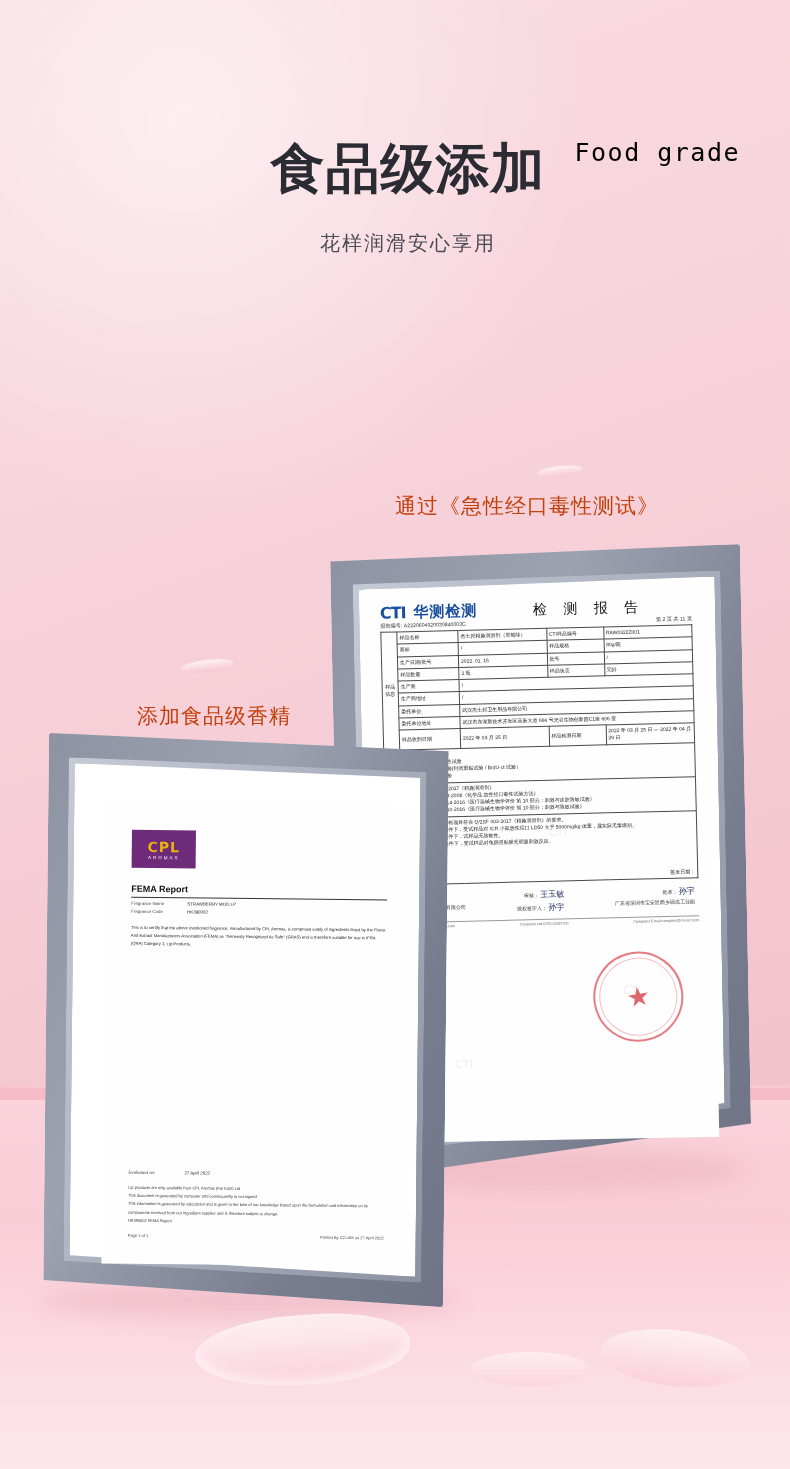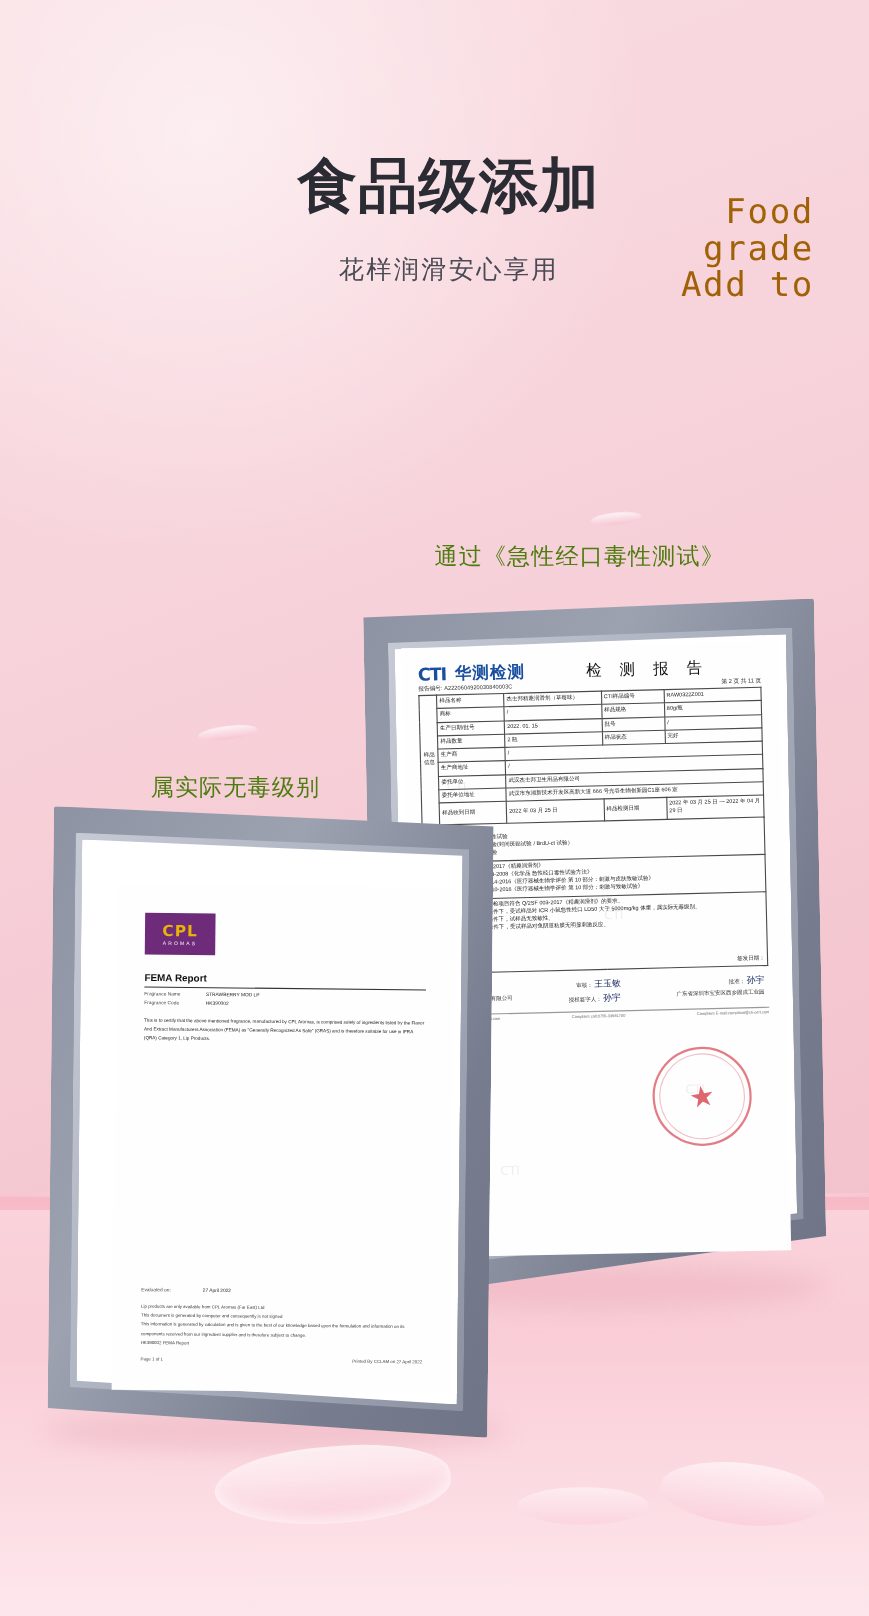--- a/index.html
+++ b/index.html
@@ -32,33 +32,32 @@
     background:linear-gradient(180deg,rgba(255,255,255,.35),rgba(255,255,255,0));
   }
 
   
   .head{position:absolute;left:58px;top:134px;width:700px;text-align:center;}
   .h-line{
     font-family:"DejaVu Sans", sans-serif;
     font-weight:bold;color:#2b2b33;font-size:54px;line-height:70px;letter-spacing:1px;
   }
   .h-sub{
-    margin-top:26px;color:#4a4a55;font-size:23px;letter-spacing:2px;
+    margin-top:26px;color:#4a4a55;font-size:20px;letter-spacing:2px;
     font-family:Liberation Mono, monospace;
   }
   .en-block{
     position:absolute;left:540px;top:136px;width:200px;text-align:right;
-    color:#a16207;font-size:31px;line-height:33px;letter-spacing:1.5px;
+    color:#000000;font-size:25px;line-height:33px;letter-spacing:1.5px;
     font-family:"DejaVu Sans Mono", monospace;
-    margin-top:41px;
   }
 
   
   .callout{
-    position:absolute;color:#4d7c0f;font-size:21px;letter-spacing:1px;
+    position:absolute;color:#c2410c;font-size:21px;letter-spacing:1px;
     font-family:"DejaVu Sans", sans-serif;white-space:nowrap;
   }
   #callout-cti{left:395px;top:492px;}
   #callout-fema{left:137px;top:702px;}
 
   
   .frame{position:absolute;}
   .frame .outer{
     position:absolute;inset:0;border-radius:3px;
     background:linear-gradient(115deg,#8e93a3 0%,#9da2b1 35%,#777d8e 75%,#6f7486 100%);
@@ -172,25 +171,24 @@
   <div class="floor-line"></div>
   <div class="floor-sheen"></div>
 </div>
 
 <div class="head">
   <div class="h-line">食品级添加</div>
   <div class="h-sub">花样润滑安心享用</div>
 </div>
 <div class="en-block">
   <div>Food grade</div>
-  <div>Add to</div>
 </div>
 
 <div class="callout" id="callout-cti">通过《急性经口毒性测试》</div>
-<div class="callout" id="callout-fema">属实际无毒级别</div>
+<div class="callout" id="callout-fema">添加食品级香精</div>
 
 <div class="petal" id="petal-1"></div>
 <div class="petal" id="petal-2"></div>
 
 <div class="shadow-soft" id="sh-1"></div>
 
 <div class="frame" id="frame-cti">
   <div class="outer"></div>
   <div class="bevel"></div>
   <div class="mat"></div>

